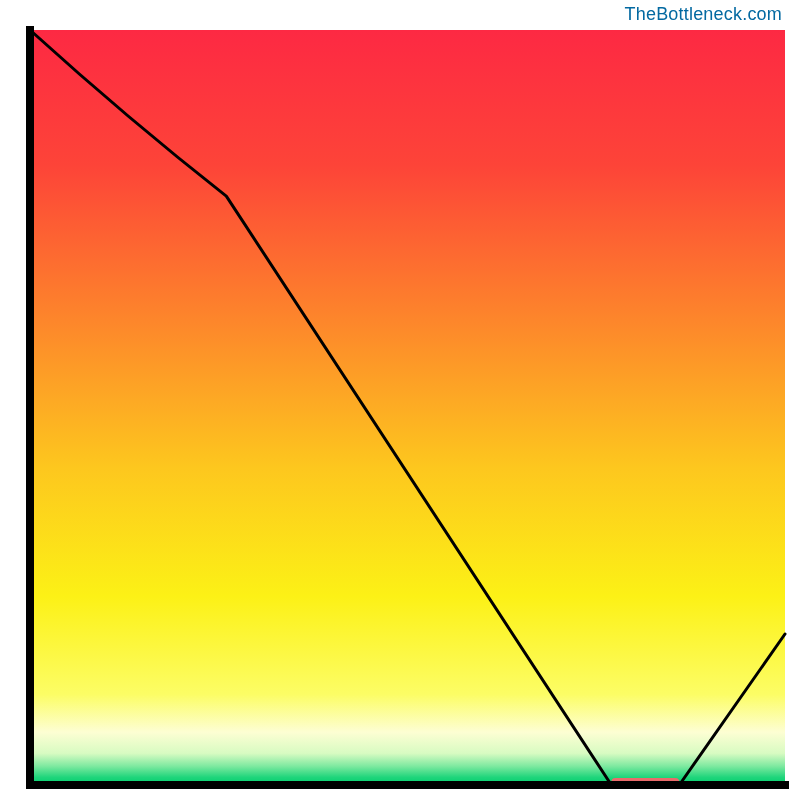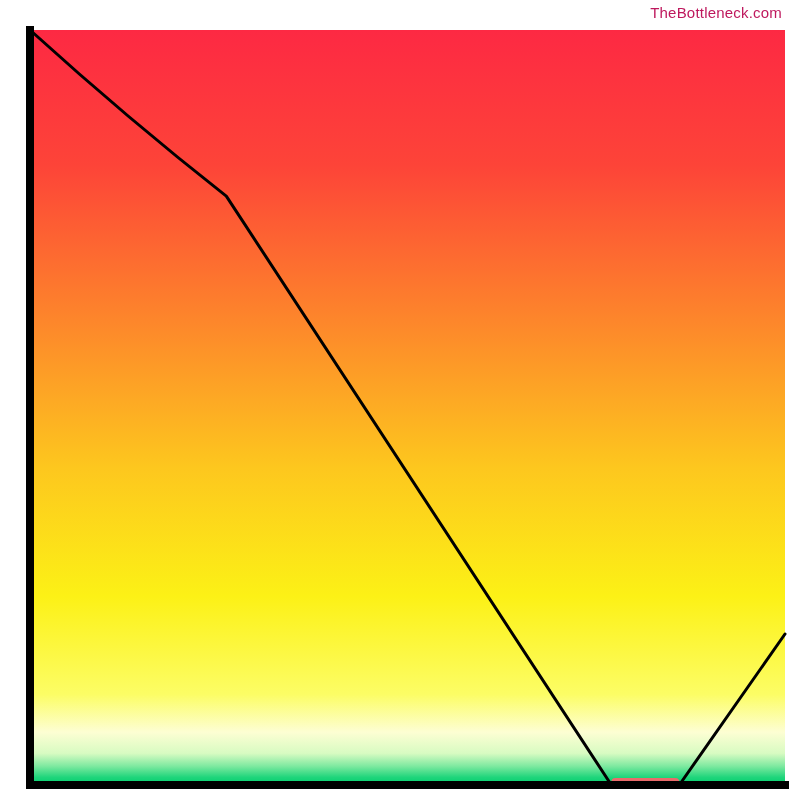--- a/index.html
+++ b/index.html
@@ -13,22 +13,22 @@
   }
   .frame {
     position: relative;
     width: 800px;
     height: 800px;
   }
   .watermark {
     position: absolute;
     top: 4px;
     right: 18px;
-    font-size: 15px;
-    color: #be185d;
+    font-size: 18px;
+    color: #0369a1;
     font-weight: 500;
     letter-spacing: 0.2px;
   }
   svg {
     position: absolute;
     top: 0;
     left: 0;
   }
 </style>
 </head>

